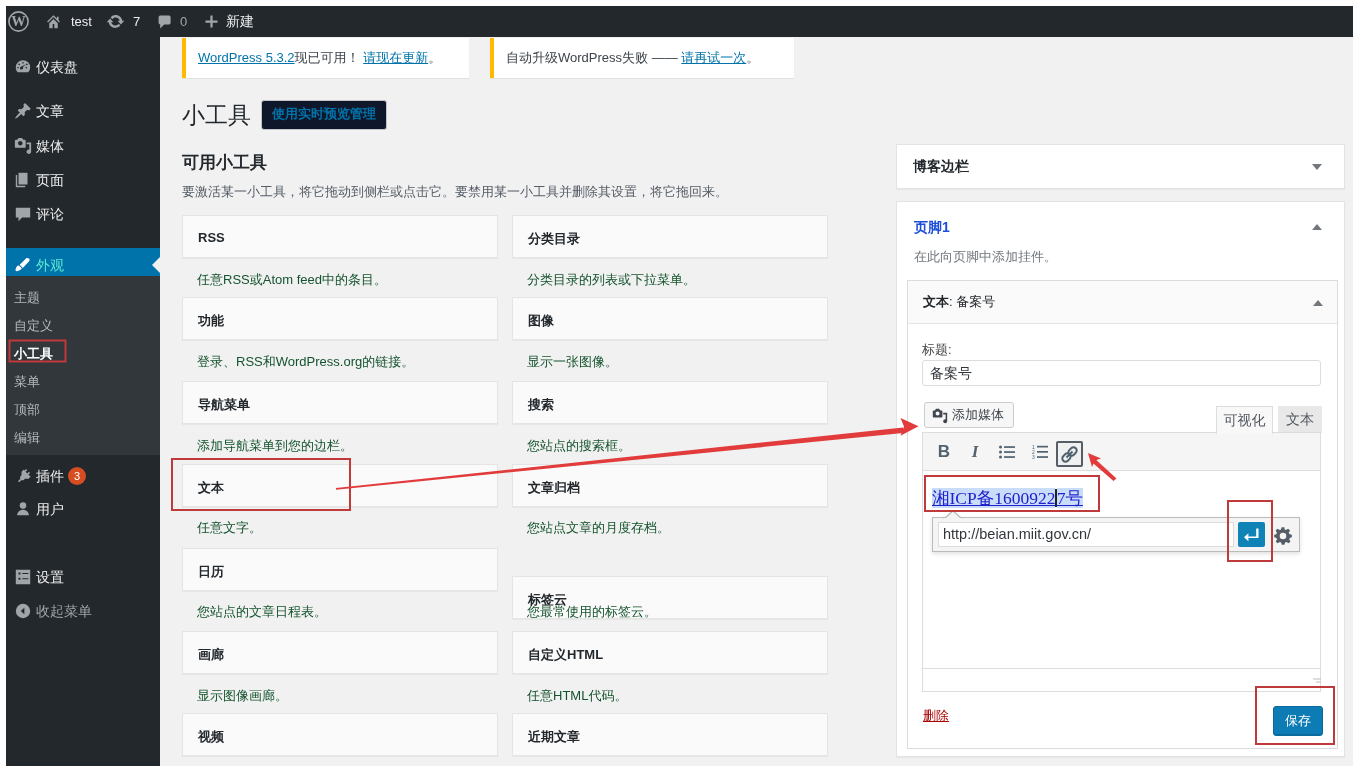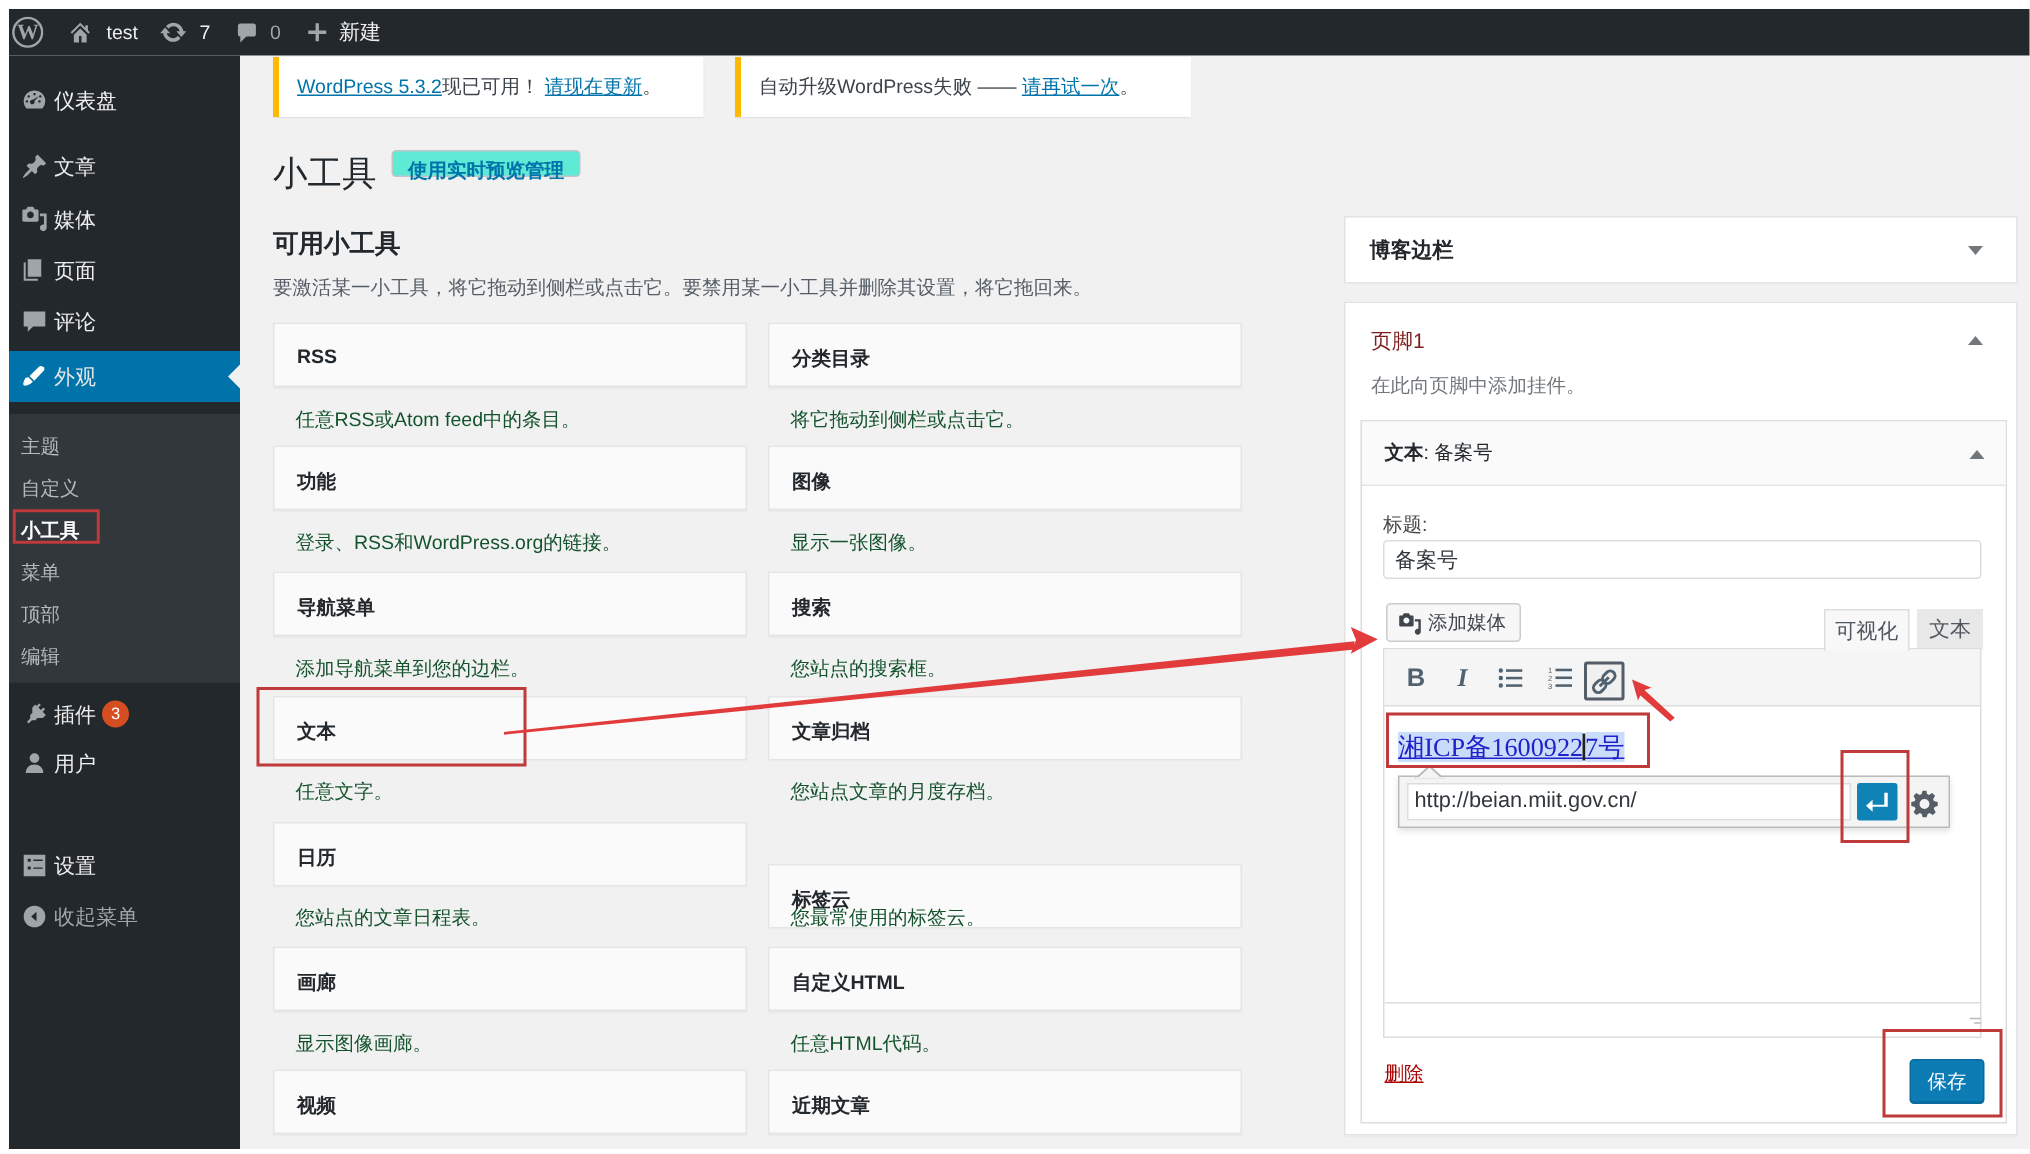--- a/index.html
+++ b/index.html
@@ -68,21 +68,21 @@
         <path d="M3.5 4.5v12h9v1.5h-10.5v-13.5z" fill="#a0a5aa"></path>
       </svg>
       <span class="txt">页面</span>
     </div>
  <div class="mi" style="top:160px">
       <svg width="18" height="18" viewBox="0 0 20 20">
         <path d="M2 3h16v11h-9l-4 4v-4H2z" fill="#a0a5aa"></path>
       </svg>
       <span class="txt">评论</span>
     </div>
- <div class="mi" style="top:197px;background:#0073aa;color:#e5e5e5">
+ <div class="mi" style="top:211px;background:#0073aa;color:#5eead4">
       <svg width="18" height="18" viewBox="0 0 20 20">
         <path d="M16.5 2.5c1 1 1.2 2.4.3 3.3l-7 7.4-3.5-3.5 7-7c.8-.8 2.2-.6 3.2.2zM5.5 10.5l3.3 3.3-1.3 1.2c-.8.8-4.5 2.5-5.5 1.5s.7-4.7 1.5-5.5z" fill="#fff"></path>
       </svg>
       <span class="txt">外观</span>
       <span style="position:absolute;right:0;top:9px;width:0;height:0;border-right:8px solid #f1f1f1;border-top:8px solid transparent;border-bottom:8px solid transparent"></span>
     </div>
  <div class="abs" style="left:0;top:239px;width:154px;height:179px;background:#32373c"></div>
  <div class="smi" style="top:252px">主题</div>
  <div class="smi" style="top:280px">自定义</div>
  <div class="smi" style="top:308px;color:#fff;font-weight:bold">小工具</div>
@@ -113,31 +113,31 @@
       <svg width="18" height="18" viewBox="0 0 20 20">
         <circle cx="10" cy="10" r="8" fill="#a0a5aa"></circle>
         <path d="M11.5 6.5v7L7.5 10z" fill="#23282d"></path>
       </svg>
       <span class="txt">收起菜单</span>
     </div>
 </div>
 <div class="notice" style="left:182px;top:38px;width:287px;height:40px;line-height:40px;padding-left:12px"><a href="#">WordPress 5.3.2</a>现已可用！ <a href="#">请现在更新</a>。</div>
 <div class="notice" style="left:490px;top:38px;width:304px;height:40px;line-height:40px;padding-left:12px">自动升级WordPress失败 —— <a href="#">请再试一次</a>。</div>
 <div class="abs" style="left:182px;top:100px;font-size:23px;color:#23282d">小工具</div>
-<div class="abs" style="left:261px;top:100px;height:18px;line-height:25px;padding:0 10px;background:#5eead4;border:1px solid #c3c4c7;border-radius:3px;font-size:13px;font-weight:bold;color:#0073aa">使用实时预览管理</div>
+<div class="abs" style="left:261px;top:100px;height:30px;line-height:25px;padding:0 10px;background:#0f172a;border:1px solid #c3c4c7;border-radius:3px;font-size:13px;font-weight:bold;color:#0073aa">使用实时预览管理</div>
 <div class="abs" style="left:182px;top:151px;font-size:17px;font-weight:bold;color:#23282d">可用小工具</div>
 <div class="abs" style="left:182px;top:183px;font-size:13px;color:#555d66">要激活某一小工具，将它拖动到侧栏或点击它。要禁用某一小工具并删除其设置，将它拖回来。</div>
 <div class="card" style="left:182px;top:215px">
     <b>RSS</b>
   </div>
 <div class="card" style="left:512px;top:215px">
     <b>分类目录</b>
   </div>
 <div class="cdesc" style="left:197px;top:271px">任意RSS或Atom feed中的条目。</div>
-<div class="cdesc" style="left:527px;top:271px">将它拖动到侧栏或点击它。</div>
+<div class="cdesc" style="left:527px;top:271px">分类目录的列表或下拉菜单。</div>
 <div class="card" style="left:182px;top:297px">
     <b>功能</b>
   </div>
 <div class="card" style="left:512px;top:297px">
     <b>图像</b>
   </div>
 <div class="cdesc" style="left:197px;top:353px">登录、RSS和WordPress.org的链接。</div>
 <div class="cdesc" style="left:527px;top:353px">显示一张图像。</div>
 <div class="card" style="left:182px;top:381px">
     <b>导航菜单</b>
@@ -177,21 +177,21 @@
 <div class="card" style="left:512px;top:713px">
     <b>近期文章</b>
   </div>
 <div class="panel" style="left:896px;top:144px;width:449px;height:45px">
  <div class="abs" style="left:16px;top:0;line-height:43px;font-size:14px;font-weight:bold;color:#23282d">博客边栏</div>
  <svg class="abs" style="left:415px;top:18px" width="10" height="8">
       <path d="M0 1h10L5 7z" fill="#72777c"></path>
     </svg>
 </div>
 <div class="panel" style="left:896px;top:201px;width:449px;height:556px">
- <div class="abs" style="left:17px;top:17px;font-size:14px;font-weight:normal;color:#7f1d1d">页脚1</div>
+ <div class="abs" style="left:17px;top:17px;font-size:14px;font-weight:bold;color:#1d4ed8">页脚1</div>
  <svg class="abs" style="left:415px;top:21px" width="10" height="8">
       <path d="M0 7h10L5 1z" fill="#72777c"></path>
     </svg>
  <div class="abs" style="left:17px;top:46px;font-size:13px;color:#72777c">在此向页脚中添加挂件。</div>
  <div class="abs" style="left:10px;top:78px;width:431px;height:469px;border:1px solid #dcdcde;background:#fff">
   <div class="abs" style="left:0;top:0;width:429px;height:43px;background:#fafafa;border-bottom:1px solid #e5e5e5">
    <div class="abs" style="left:15px;top:0;line-height:42px;font-size:13px;color:#23282d"><b>文本</b>: 备案号</div>
    <svg class="abs" style="left:405px;top:18px" width="10" height="8">
           <path d="M0 7h10L5 1z" fill="#72777c"></path>
         </svg>

